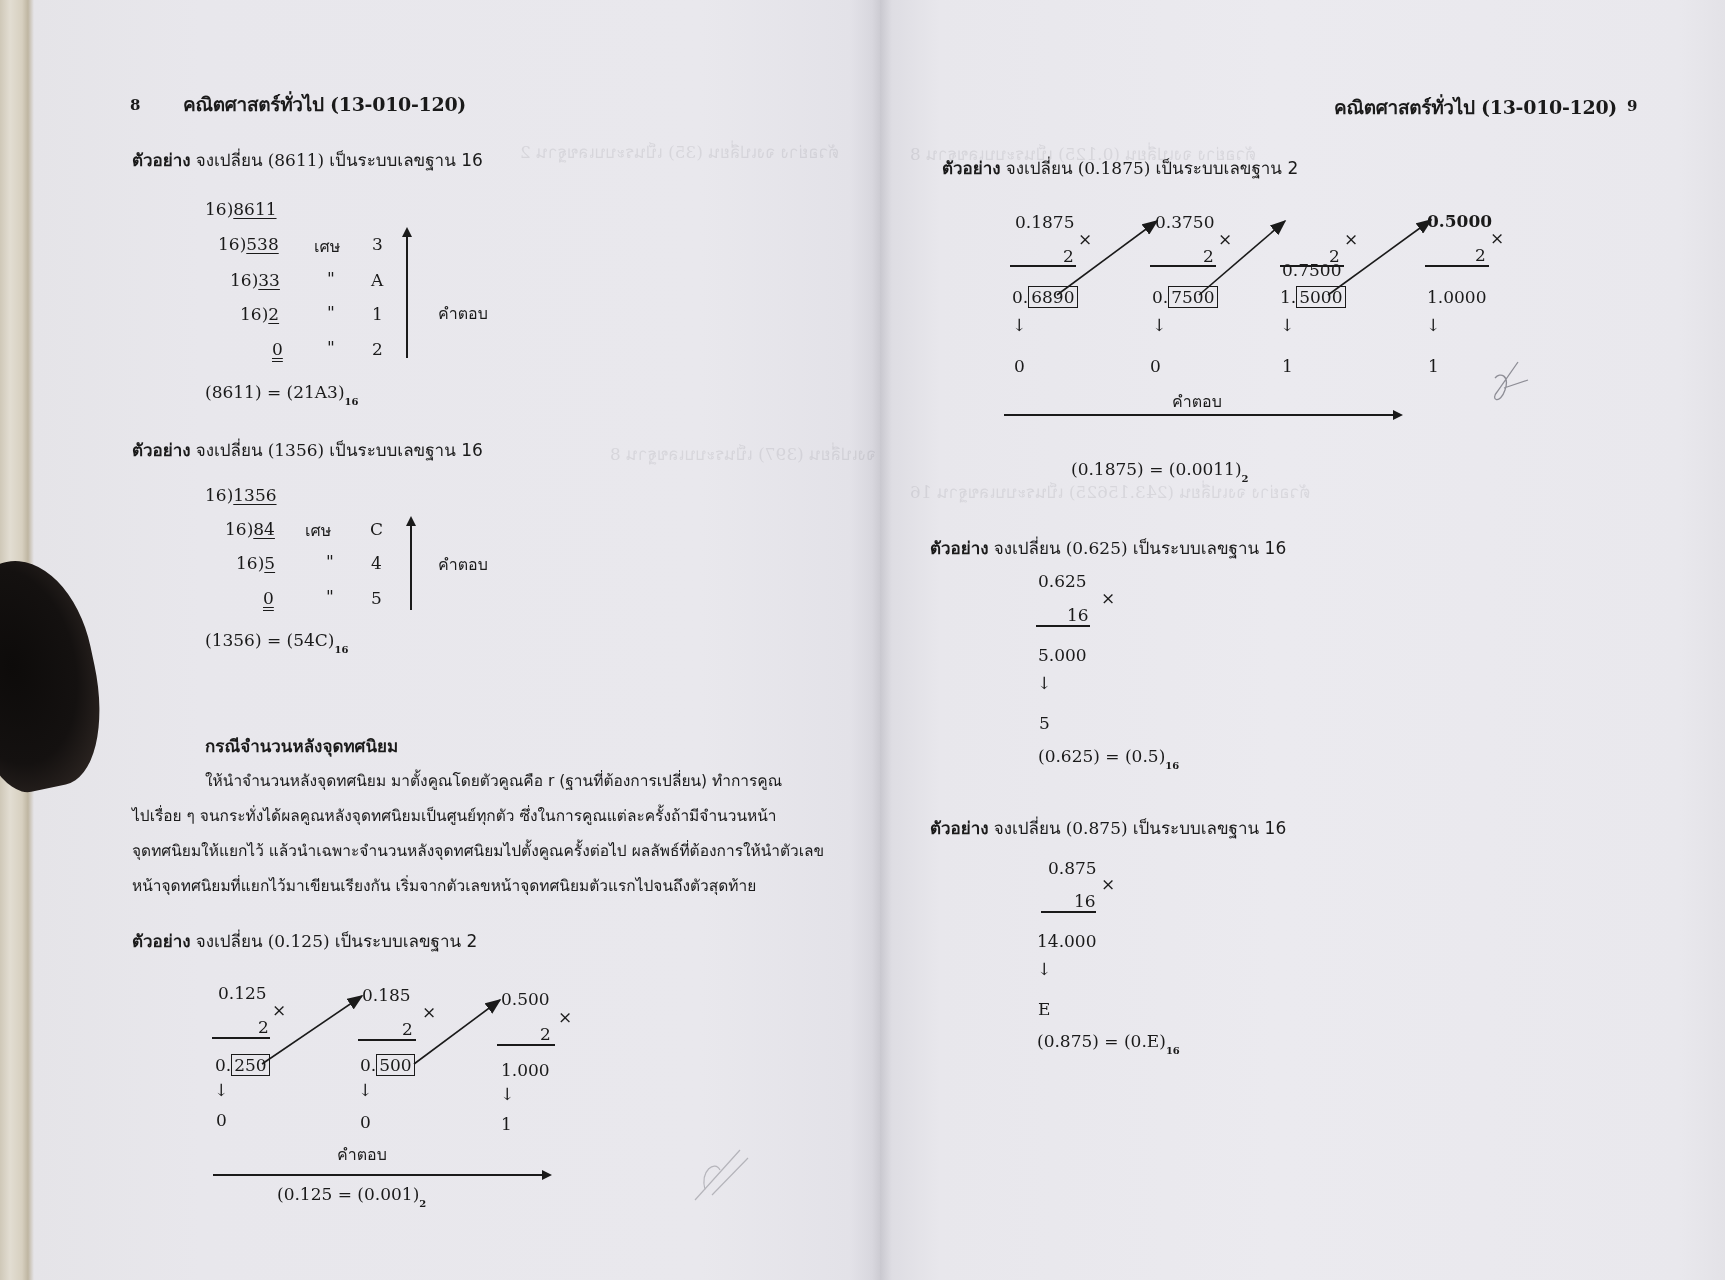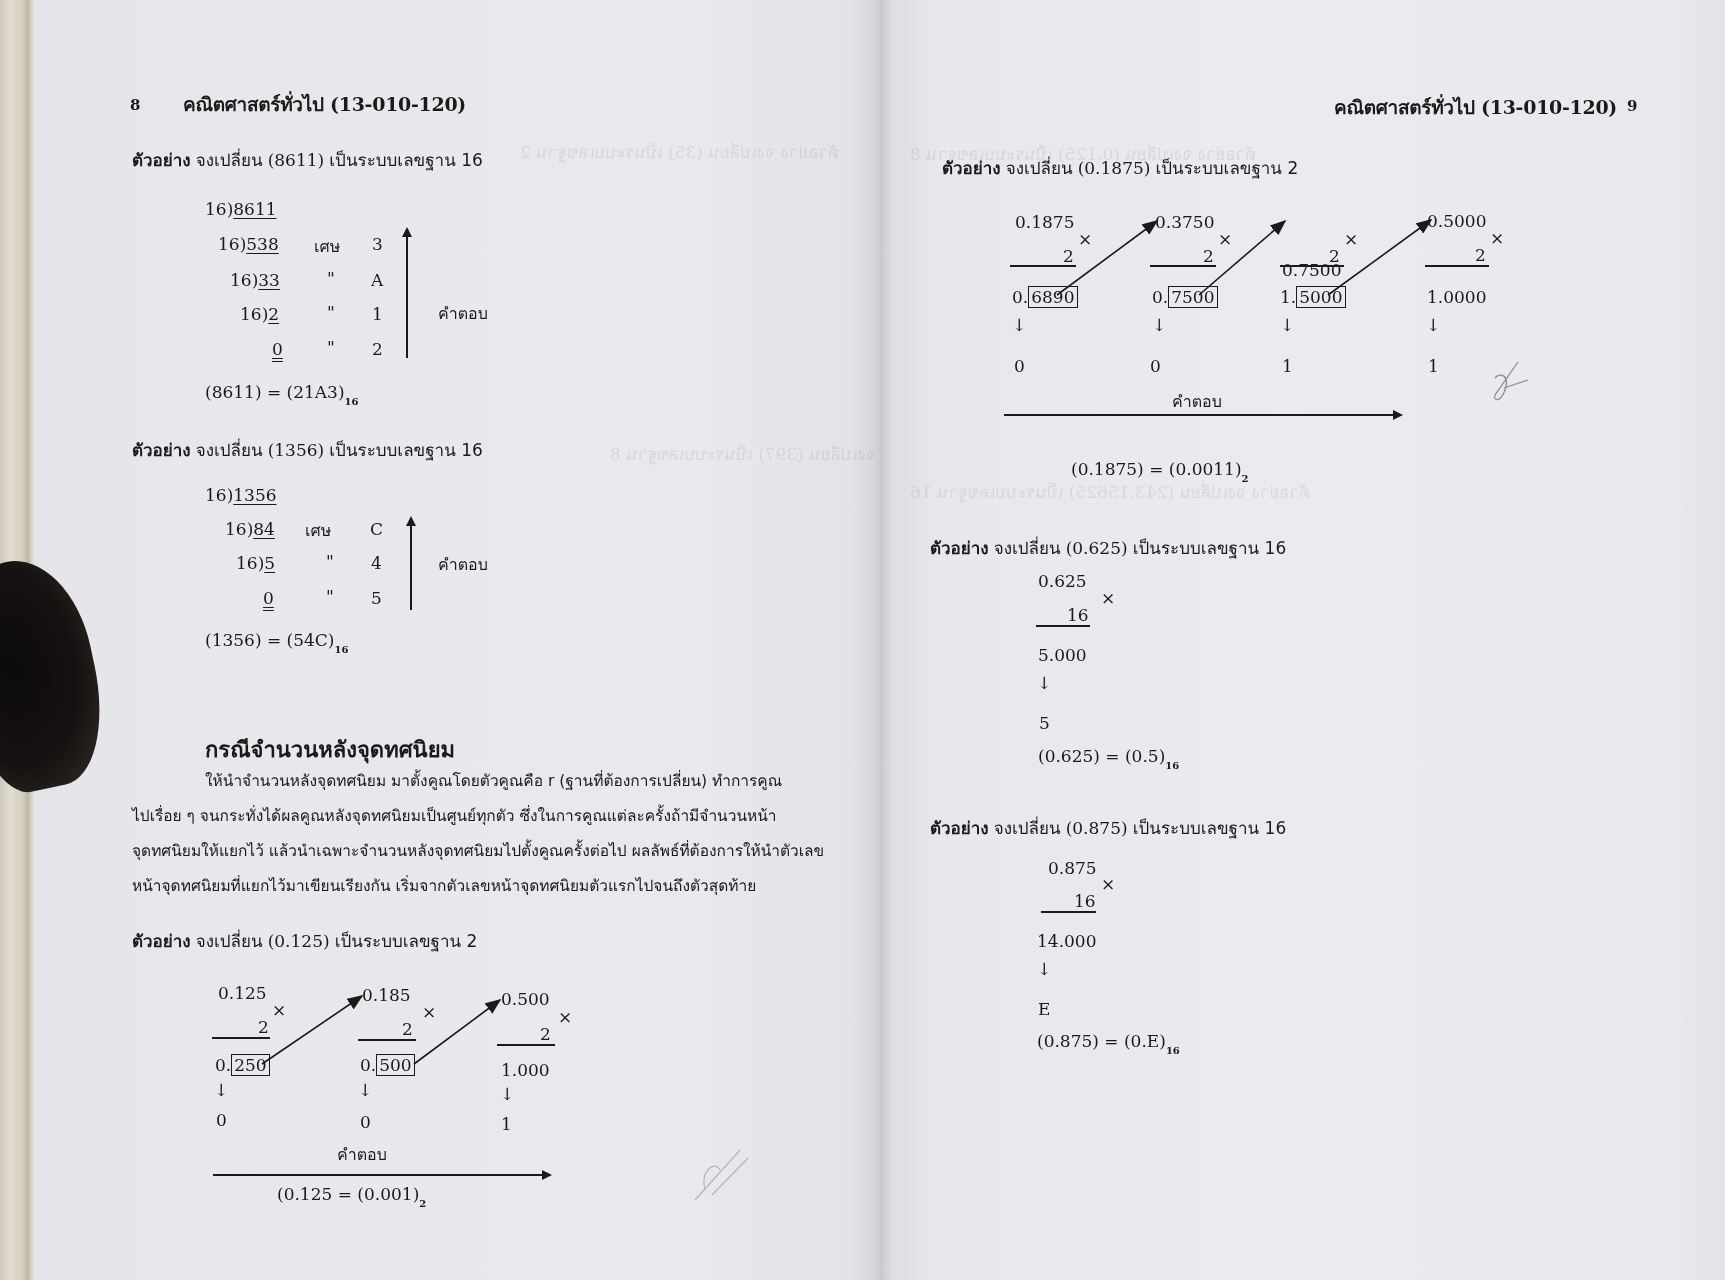--- a/index.html
+++ b/index.html
@@ -51,21 +51,21 @@
   .hline { position:absolute; height:1.5px; background:#1a1a1a; }
   .arrow-up::before {
     content:""; position:absolute; left:-4px; top:-9px;
     border-left:5px solid transparent; border-right:5px solid transparent; border-bottom:10px solid #1a1a1a;
   }
   .arrow-right::after {
     content:""; position:absolute; right:-9px; top:-4px;
     border-top:5px solid transparent; border-bottom:5px solid transparent; border-left:10px solid #1a1a1a;
   }
   .para { font-family:"DejaVu Sans","Liberation Sans",sans-serif; font-size:15.5px; line-height:33px; position:absolute; }
-  .subhead { font-family:"DejaVu Sans","Liberation Sans",sans-serif; font-weight:bold; font-size:22px; }
+  .subhead { font-family:"DejaVu Sans","Liberation Sans",sans-serif; font-weight:bold; font-size:17px; }
   svg.arrows { position:absolute; left:0; top:0; width:1725px; height:1280px; pointer-events:none; }
 </style>
 </head>
 <body>
 
 <div class="spread">
   <div class="book-edge-top"></div>
 
   <div class="page page-left">
     <div class="ghost" style="left:520px;top:138px;">ตัวอย่าง จงเปลี่ยน (35) เป็นระบบเลขฐาน 2</div>
@@ -234,21 +234,21 @@
   <div class="t m" style="left:1150px;top:356px;">0</div>
 
   <div class="t m" style="left:1282px;top:212px;margin-top:48px;">0.7500</div>
   <div class="t m" style="left:1344px;top:229px;">×</div>
   <div class="t m" style="left:1329px;top:246px;">2</div>
   <div class="hline" style="left:1280px;top:265px;width:64px;"></div>
   <div class="t m" style="left:1280px;top:287px;"><span>1.</span><span class="boxed">5000</span></div>
   <div class="t m" style="left:1280px;top:315px;">↓</div>
   <div class="t m" style="left:1282px;top:356px;">1</div>
 
-  <div class="t m" style="left:1427px;top:211px;">0.5000</div>
+  <div class="t m" style="left:1427px;top:211px;font-weight:bold;">0.5000</div>
   <div class="t m" style="left:1490px;top:228px;">×</div>
   <div class="t m" style="left:1475px;top:245px;">2</div>
   <div class="hline" style="left:1425px;top:265px;width:64px;"></div>
   <div class="t m" style="left:1427px;top:287px;">1.0000</div>
   <div class="t m" style="left:1426px;top:315px;">↓</div>
   <div class="t m" style="left:1428px;top:356px;">1</div>
 
   <div class="t th" style="left:1172px;top:389px;">คำตอบ</div>
   <div class="hline arrow-right" style="left:1004px;top:414px;width:390px;"></div>
   <div class="t m" style="left:1071px;top:459px;">

